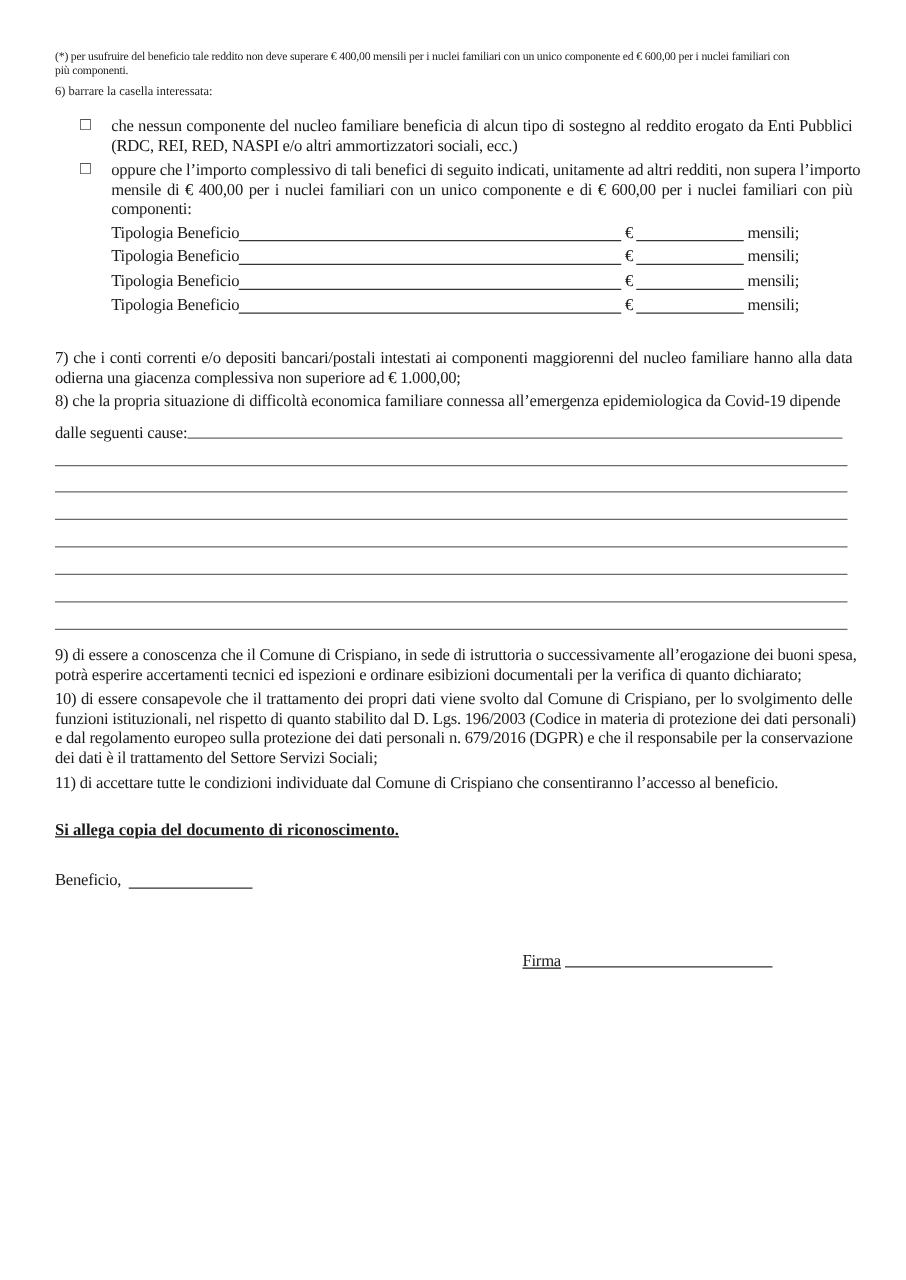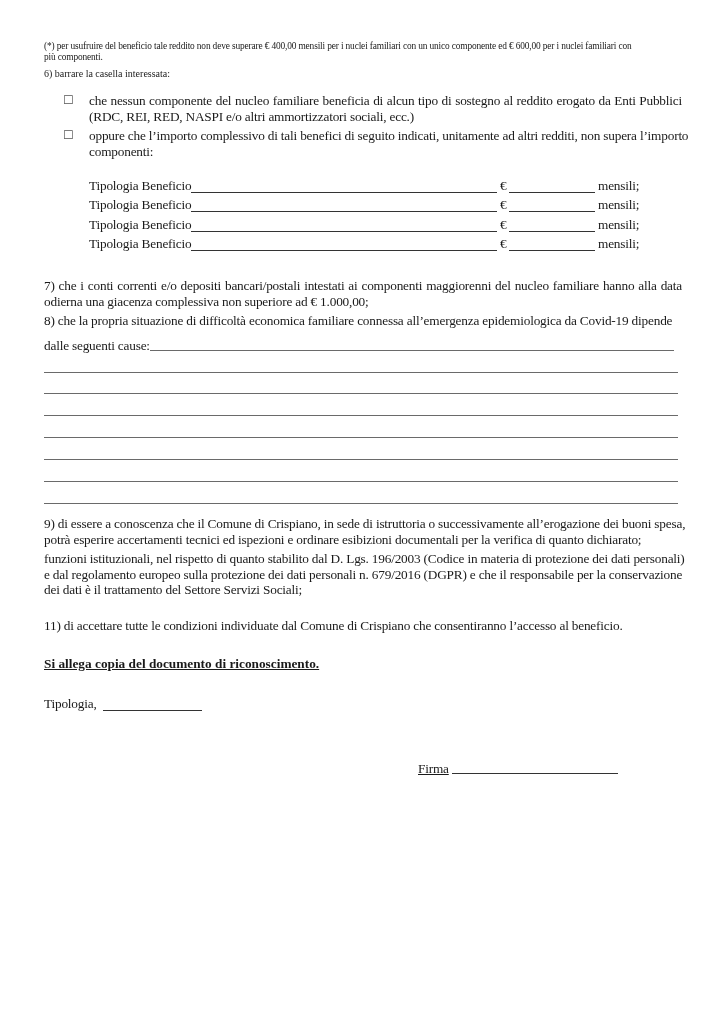--- a/index.html
+++ b/index.html
@@ -28,20 +28,21 @@
 
 <div class="box" style="top:93px; left:63px;">☐</div>
 <div class="just" style="top:93px; left:89px; width:593px;">
   <span class="jline">che nessun componente del nucleo familiare beneficia di alcun tipo di sostegno al reddito erogato da Enti Pubblici</span>
   <span class="jline last">(RDC, REI, RED, NASPI e/o altri ammortizzatori sociali, ecc.)</span>
 </div>
 
 <div class="box" style="top:128px; left:63px;">☐</div>
 <div class="just" style="top:128px; left:89px; width:593px;">
   <span class="jline">oppure che l’importo complessivo di tali benefici di seguito indicati, unitamente ad altri redditi, non supera l’importo</span>
+  <span class="jline">mensile di € 400,00 per i nuclei familiari con un unico componente e di € 600,00 per i nuclei familiari con più</span>
   <span class="jline last">componenti:</span>
 </div>
 
 <div>
   <div class="abs txt" style="top:178px; left:89px;">Tipologia Beneficio</div>
   <div class="uline" style="top:192px; left:191px; width:306px;"></div>
   <div class="abs txt" style="top:178px; left:500px;">€</div>
   <div class="uline" style="top:192px; left:509px; width:86px;"></div>
   <div class="abs txt" style="top:178px; left:598px;">mensili;</div>
 </div>
@@ -83,26 +84,27 @@
 <div class="rule" style="top:459px; left:44px; width:634px;"></div>
 <div class="rule" style="top:481px; left:44px; width:634px;"></div>
 <div class="rule" style="top:503px; left:44px; width:634px;"></div>
 
 <div class="just" style="top:516px;">
   <span class="jline">9) di essere a conoscenza che il Comune di Crispiano, in sede di istruttoria o successivamente all’erogazione dei buoni spesa,</span>
   <span class="jline last">potrà esperire accertamenti tecnici ed ispezioni e ordinare esibizioni documentali per la verifica di quanto dichiarato;</span>
 </div>
 
 <div class="just" style="top:551px;">
+  <span class="jline">10) di essere consapevole che il trattamento dei propri dati viene svolto dal Comune di Crispiano, per lo svolgimento delle</span>
   <span class="jline">funzioni istituzionali, nel rispetto di quanto stabilito dal D. Lgs. 196/2003 (Codice in materia di protezione dei dati personali)</span>
   <span class="jline">e dal regolamento europeo sulla protezione dei dati personali n. 679/2016 (DGPR) e che il responsabile per la conservazione</span>
   <span class="jline last">dei dati è il trattamento del Settore Servizi Sociali;</span>
 </div>
 
 <div class="abs txt" style="top:618px; left:44px;">11) di accettare tutte le condizioni individuate dal Comune di Crispiano che consentiranno l’accesso al beneficio.</div>
 
 <div class="abs bold-u" style="top:656px; left:44px;text-align:center;">Si allega copia del documento di riconoscimento.</div>
 
-<div class="abs txt" style="top:696px; left:44px;">Tipologia,</div>
+<div class="abs txt" style="top:696px; left:44px;">Beneficio,</div>
 <div class="uline" style="top:710px; left:103px; width:99px;"></div>
 
 <div class="abs txt" style="top:761px; left:418px;text-decoration:underline;">Firma</div>
 <div class="uline" style="top:773px; left:452px; width:166px;"></div>
 
 </body></html>

